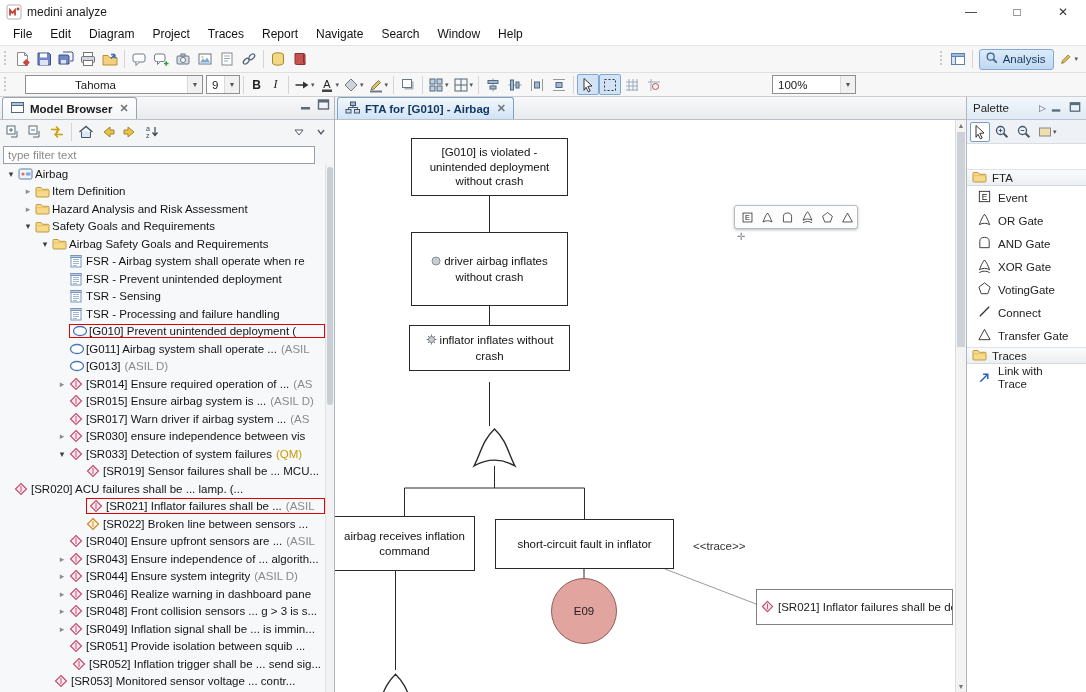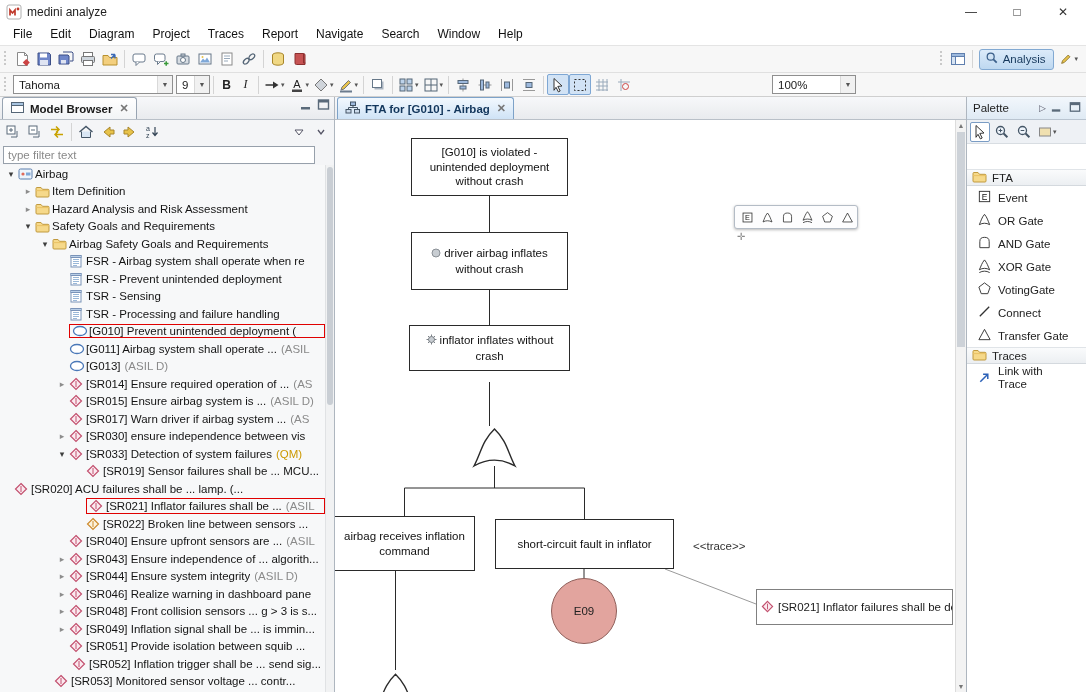--- a/index.html
+++ b/index.html
@@ -37,21 +37,21 @@
   .tsep { width:1px; height:18px; background:#d4d4d4; margin:0 3px; flex:none; }
   .tb1-right { margin-left:auto; display:flex; align-items:center; padding-right:6px; }
   .persp-btn { display:flex; align-items:center; gap:4px; height:21px; padding:0 8px 0 5px;
                background:linear-gradient(#dcebfa,#bed8f0); border:1px solid #82a9d2; border-radius:3px;
                font-size:11.5px; color:#16385c; margin:0 3px; }
   .combo { display:flex; align-items:center; height:19px; background:#fff; border:1px solid #8f8f8f;
            font-size:11.5px; }
   .combo .cval { padding:0 5px; flex:1; white-space:nowrap; overflow:hidden; }
   .combo .carr { width:15px; height:100%; display:flex; align-items:center; justify-content:center;
                  font-size:7px; color:#555; border-left:1px solid #d9d9d9; background:#f1f1f1; }
-  .fontcombo { width:160px; margin-left:2px; }
+  .fontcombo { width:178px; margin-left:14px;padding-left:44px; }
   .sizecombo { width:34px; margin-left:3px; }
   .zoomcombo { position:absolute; left:772px; top:2px; width:84px; }
   .txtbtn { width:19px; height:20px; display:flex; align-items:center; justify-content:center;
             font-size:12px; color:#222; }
   .txtbtn.b { font-weight:bold; }
   .txtbtn.i { font-style:italic; font-family:"Liberation Serif",serif; }
 
   
   .main { position:absolute; left:0; top:97px; width:1086px; height:595px; background:#e8eaed; }
   .panel { position:absolute; top:0; height:100%; background:#f4f5f7; }
@@ -840,21 +840,21 @@
             <line x1="249.5" y1="368" x2="249.5" y2="399"></line>
             <line x1="249" y1="449" x2="249" y2="458"></line>
             <line x1="60.5" y1="451" x2="60.5" y2="550"></line>
           </g>
           <line x1="330" y1="449" x2="421" y2="484" stroke="#9a9a9a" stroke-width="1"></line>
         </svg>
 
         <div class="node" style="left:76px; top:18px; width:157px; height:58px;">
           <span class="ntext">[G010] is violated - unintended deployment without crash</span>
         </div>
-        <div class="node" style="left:76px; top:112px; width:157px; height:58px;">
+        <div class="node" style="left:76px; top:112px; width:157px; height:74px;">
           <span><span class="nico"><svg width="10" height="10" viewBox="0 0 10 10">
                   <circle cx="5" cy="5" r="4" fill="#c8cdd2" stroke="#8a9096"></circle>
                 </svg></span><span class="ntext">driver airbag inflates without crash</span></span>
         </div>
         <div class="node" style="left:74px; top:205px; width:161px; height:46px;">
           <span><span class="nico"><svg width="11" height="11" viewBox="0 0 11 11">
                   <circle cx="5.5" cy="5.5" r="3" fill="#c8cdd2" stroke="#7a8086"></circle>
                   <path d="M5.5,0.5 v2 M5.5,8.5 v2 M0.5,5.5 h2 M8.5,5.5 h2 M2,2 l1.4,1.4 M7.6,7.6 L9,9 M9,2 L7.6,3.4 M3.4,7.6 L2,9" stroke="#7a8086"></path>
                 </svg></span><span class="ntext">inflator inflates without crash</span></span>
         </div>

